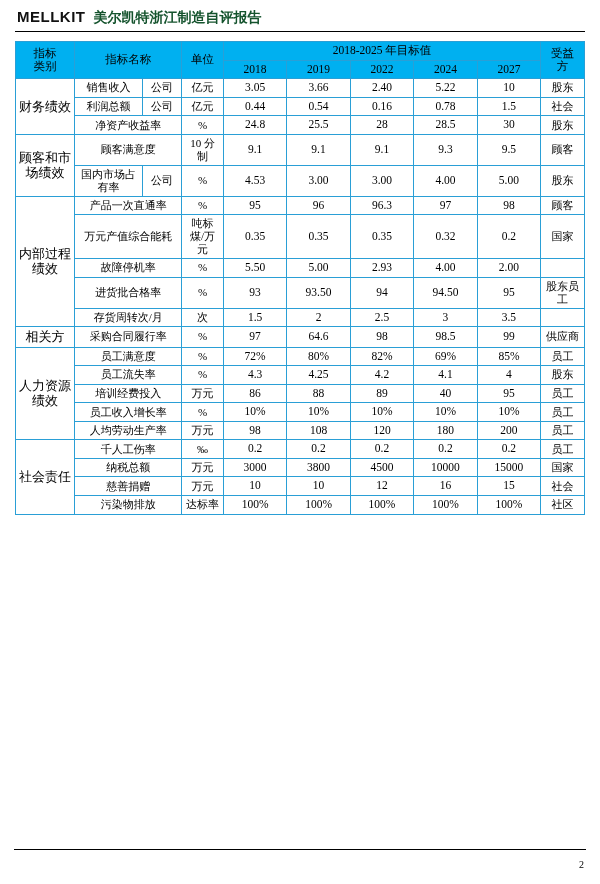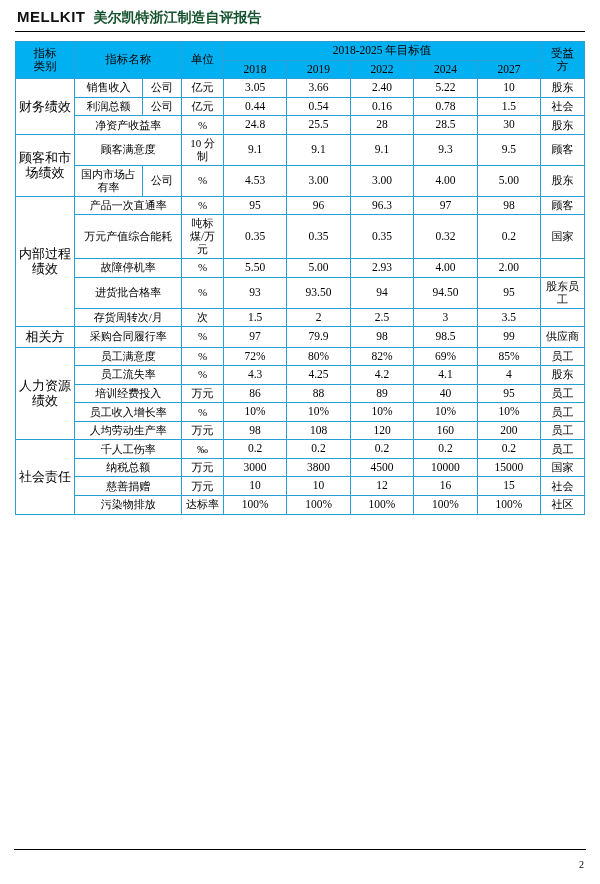--- a/index.html
+++ b/index.html
@@ -256,21 +256,21 @@
           <td class="num">2.5</td>
           <td class="num">3</td>
           <td class="num">3.5</td>
           <td></td>
         </tr>
         <tr>
           <td class="cat" rowspan="1">相关方</td>
           <td class="name" colspan="2">采购合同履行率</td>
           <td>%</td>
           <td class="num">97</td>
-          <td class="num">79.9</td>
+          <td class="num">64.6</td>
           <td class="num">98</td>
           <td class="num">98.5</td>
           <td class="num">99</td>
           <td>供应商</td>
         </tr>
         <tr>
           <td class="cat" rowspan="5">人力资源绩效</td>
           <td class="name" colspan="2">员工满意度</td>
           <td>%</td>
           <td class="num">72%</td>
@@ -309,21 +309,21 @@
           <td class="num">10%</td>
           <td class="num">10%</td>
           <td>员工</td>
         </tr>
         <tr>
           <td class="name" colspan="2">人均劳动生产率</td>
           <td>万元</td>
           <td class="num">98</td>
           <td class="num">108</td>
           <td class="num">120</td>
-          <td class="num">160</td>
+          <td class="num">180</td>
           <td class="num">200</td>
           <td>员工</td>
         </tr>
         <tr>
           <td class="cat" rowspan="4">社会责任</td>
           <td class="name" colspan="2">千人工伤率</td>
           <td>‰</td>
           <td class="num">0.2</td>
           <td class="num">0.2</td>
           <td class="num">0.2</td>

